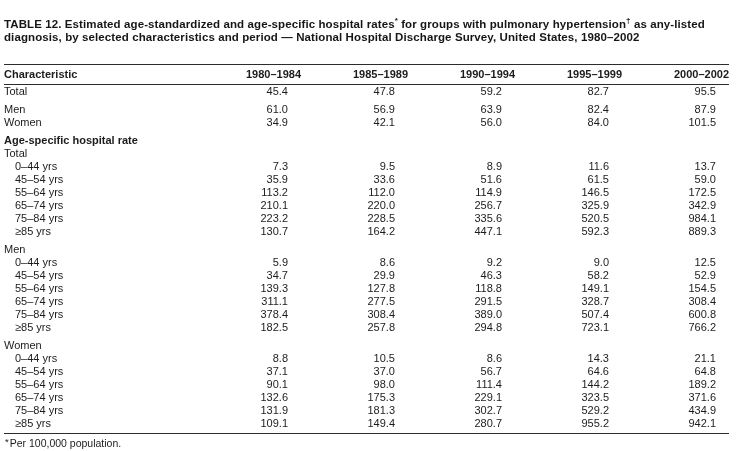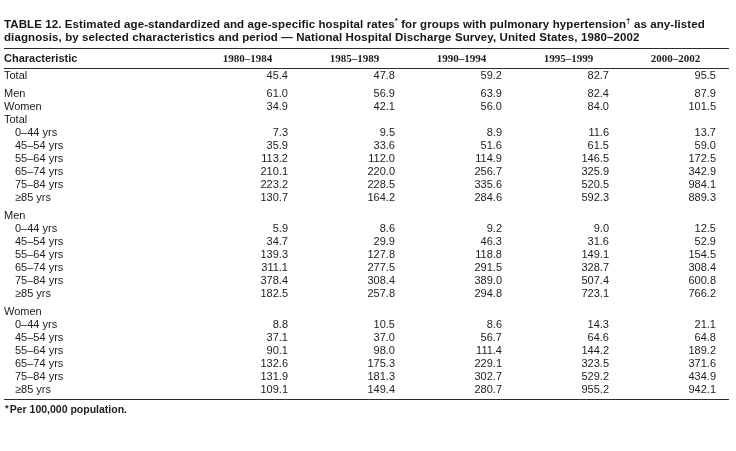--- a/index.html
+++ b/index.html
@@ -26,40 +26,40 @@
     color: #161616;
   }
   .table-title sup {
     font-size: 8px;
     line-height: 0;
   }
   table.rates {
     width: 725px;
     border-collapse: collapse;
     table-layout: fixed;
-    margin-top: 4px;
+    margin-top: 20px;
   }
   table.rates col.char-col { width: 190px; }
   table.rates col.num-col  { width: 107px; }
   th, td {
     font-size: 11px;
     line-height: 13px;
     padding: 0;
     vertical-align: bottom;
     white-space: nowrap;
   }
   thead th {
     border-top: 1px solid #2c2c2c;
     border-bottom: 1px solid #2c2c2c;
     padding-top: 3px;
     padding-bottom: 3px;
     font-weight: bold;
   }
   th.char { text-align: left; }
-  th.year { text-align: center; font-family: Liberation Serif, serif; }
+  th.year { text-align: right; }
   td.label { text-align: left; }
   td.label.indent { padding-left: 11px; }
   td.num {
     text-align: right;
     padding-right: 13px;
   }
   tr.section td {
     font-weight: bold;
     padding-top: 4px;
   }
@@ -68,21 +68,20 @@
     border-bottom: 1px solid #2c2c2c;
     padding-bottom: 3px;
   }
   td sup, .section sup {
     font-size: 8px;
     line-height: 0;
   }
   .footnotes {
     margin-top: 3px;
     padding-left: 1px;
-    font-weight: bold;
   }
   .footnote {
     font-size: 10.5px;
     line-height: 12px;
     color: #1c1c1c;
   }
   .fn-marker {
     font-size: 9.5px;
     position: relative;
     top: -2px;
@@ -133,20 +132,23 @@
           <td class="num">87.9</td>
         </tr>
         <tr>
           <td class="label">Women</td>
           <td class="num">34.9</td>
           <td class="num">42.1</td>
           <td class="num">56.0</td>
           <td class="num">84.0</td>
           <td class="num">101.5</td>
         </tr>
+        <tr class="gap section">
+          <td colspan="6">Age-specific hospital rate</td>
+        </tr>
         <tr>
           <td colspan="6" class="label">Total</td>
         </tr>
         <tr>
           <td class="label indent">0–44 yrs</td>
           <td class="num">7.3</td>
           <td class="num">9.5</td>
           <td class="num">8.9</td>
           <td class="num">11.6</td>
           <td class="num">13.7</td>
@@ -180,41 +182,41 @@
           <td class="num">223.2</td>
           <td class="num">228.5</td>
           <td class="num">335.6</td>
           <td class="num">520.5</td>
           <td class="num">984.1</td>
         </tr>
         <tr>
           <td class="label indent">≥85 yrs</td>
           <td class="num">130.7</td>
           <td class="num">164.2</td>
-          <td class="num">284.6</td>
+          <td class="num">447.1</td>
           <td class="num">592.3</td>
           <td class="num">889.3</td>
         </tr>
         <tr class="gap">
           <td colspan="6" class="label">Men</td>
         </tr>
         <tr>
           <td class="label indent">0–44 yrs</td>
           <td class="num">5.9</td>
           <td class="num">8.6</td>
           <td class="num">9.2</td>
           <td class="num">9.0</td>
           <td class="num">12.5</td>
         </tr>
         <tr>
           <td class="label indent">45–54 yrs</td>
           <td class="num">34.7</td>
           <td class="num">29.9</td>
           <td class="num">46.3</td>
-          <td class="num">31.6</td>
+          <td class="num">58.2</td>
           <td class="num">52.9</td>
         </tr>
         <tr>
           <td class="label indent">55–64 yrs</td>
           <td class="num">139.3</td>
           <td class="num">127.8</td>
           <td class="num">118.8</td>
           <td class="num">149.1</td>
           <td class="num">154.5</td>
         </tr>

